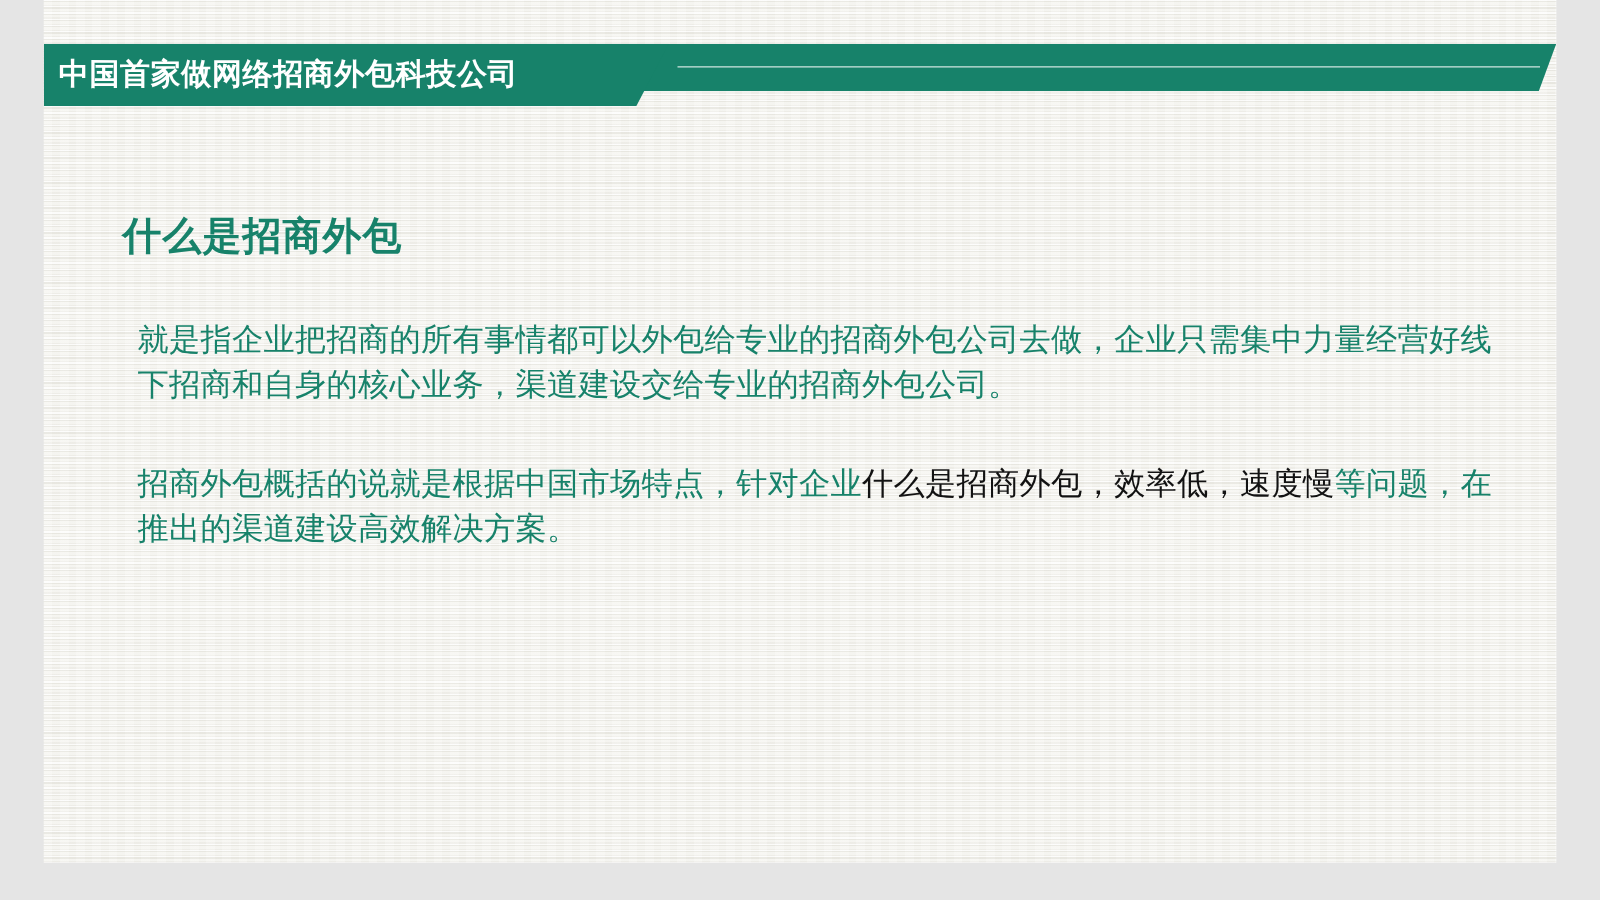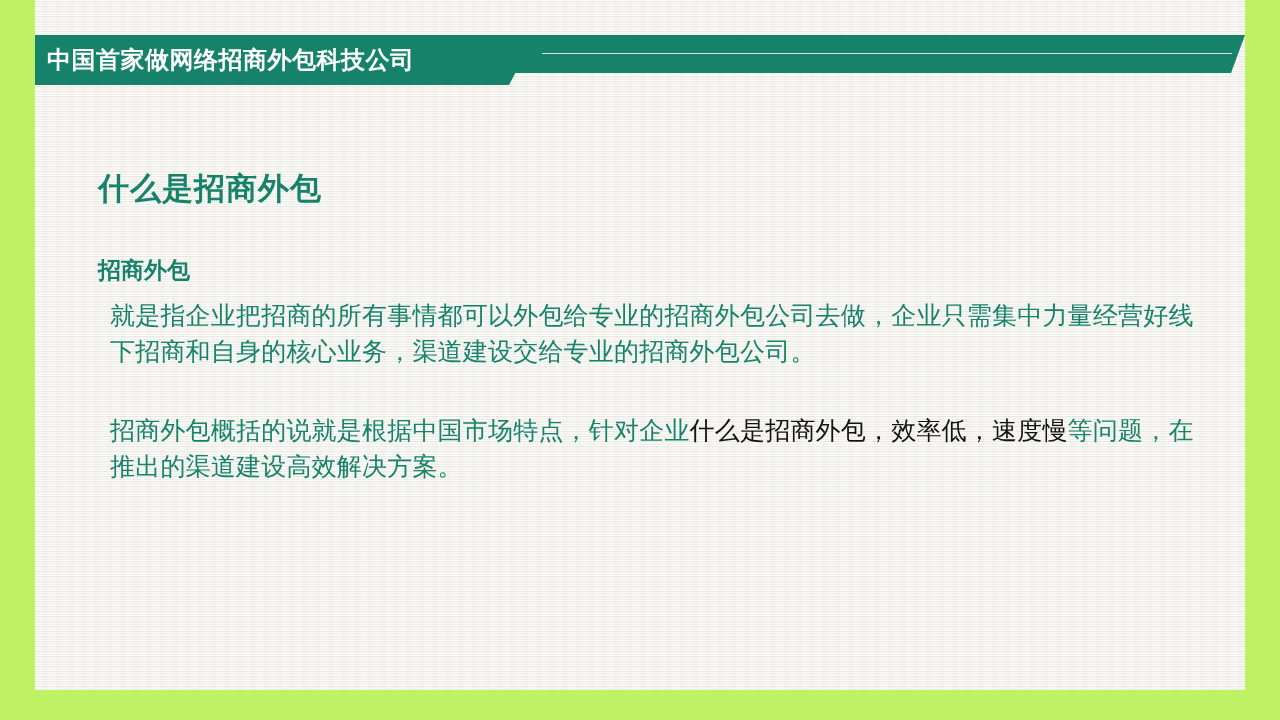--- a/index.html
+++ b/index.html
@@ -10,21 +10,21 @@
   }
   body {
     font-family: "Liberation Sans", "DejaVu Sans", sans-serif;
   }
 
   .slide {
     position: relative;
     width: 1280px;
     height: 720px;
     overflow: hidden;
-    background: #bef264; 
+    background: #e5e5e5; 
   }
 
   
   .paper {
     position: absolute;
     left: 35px;
     top: 0px;
     width: 1210px;
     height: 690px;
     background: #f3f2ee;
@@ -194,21 +194,20 @@
     <div class="header-thin-rule"></div>
     <div class="header-block">
       <div class="header-title">中国首家做网络招商外包科技公司</div>
     </div>
   </div>
 
   <div class="content">
 
     <h1 class="slide-heading">什么是招商外包</h1>
 
-    <div class="sub-heading">招商外包</div>
 
     <p class="para">就是指企业把招商的所有事情都可以外包给专业的招商外包公司去做，企业只需集中力量经营好线下招商和自身的核心业务，渠道建设交给专业的招商外包公司。</p>
 
     <p class="para second"><span>招商外包概括的说就是根据中国市场特点，针对企业</span><span class="hl-dark">什么是招商外包，效率低，速度慢</span><span>等问题，在推出的渠道建设高效解决方案。</span></p>
 
   </div>
 
 
 </div>
 

